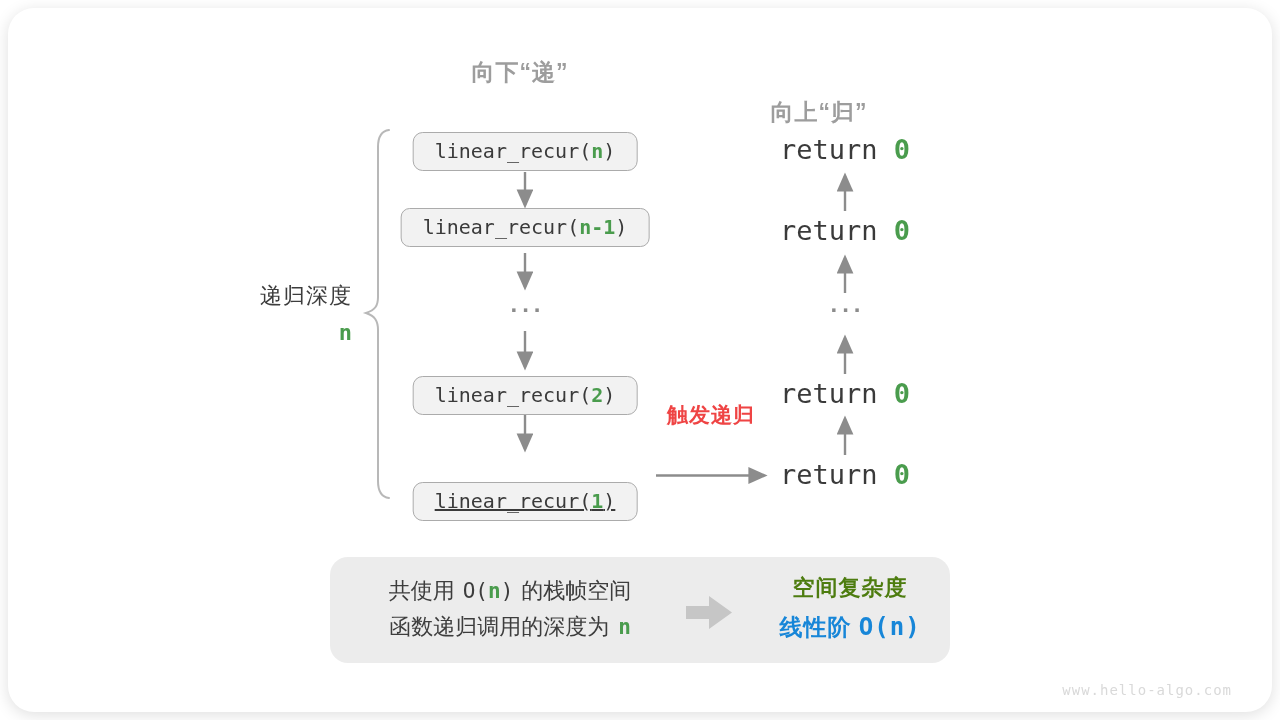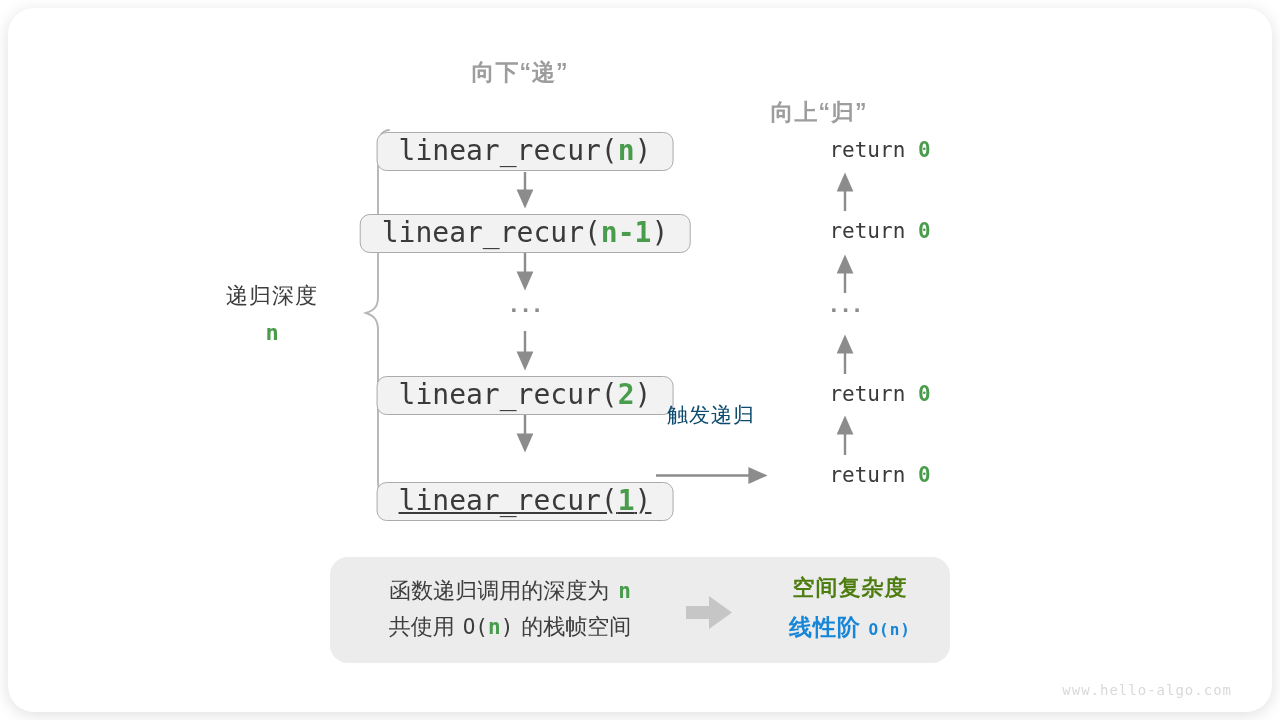--- a/index.html
+++ b/index.html
@@ -12,48 +12,48 @@
   .hdr{position:absolute;width:300px;text-align:center;font-size:23px;font-weight:700;color:#9d9d9d;letter-spacing:1px;}
   .hdr-down{left:370px;top:57px;}
   .hdr-up{left:669px;top:57px;margin-top:40px;}
 
   .mono{font-family:"DejaVu Sans Mono","Liberation Mono",monospace;}
   .green{color:#4a9c4d;font-weight:700;}
   .blue{color:#1786d8;}
 
   .callbox{position:absolute;left:525px;transform:translateX(-50%);height:37px;line-height:36px;
            background:#f2f2f2;border:1.5px solid #ababab;border-radius:10px;padding:0 21px;
-           font-family:"DejaVu Sans Mono","Liberation Mono",monospace;font-size:28px;color:#3a3a3a;white-space:nowrap;}
-  .box-1{top:132px;}  .box-2{top:214px;}  .box-3{top:376px;text-align:center;}  .box-4{top:482px;text-decoration:underline;}
+           font-family:"DejaVu Sans Mono","Liberation Mono",monospace;font-size:20px;color:#3a3a3a;white-space:nowrap;}
+  .box-1{top:132px;}  .box-2{top:208px;border-radius:9px;}  .box-3{top:376px;text-align:center;}  .box-4{top:482px;text-decoration:underline;}
 
-  .retrow{position:absolute;left:880px;transform:translateX(-50%);height:26px;line-height:26px;
-          font-family:"DejaVu Sans Mono","Liberation Mono",monospace;font-size:21px;color:#3a3a3a;white-space:nowrap;}
+  .retrow{position:absolute;left:845px;transform:translateX(-50%);height:26px;line-height:26px;
+          font-family:"DejaVu Sans Mono","Liberation Mono",monospace;font-size:27px;color:#3a3a3a;white-space:nowrap;}
   .ret-1{top:137px;} .ret-2{top:218px;} .ret-3{top:381px;} .ret-4{top:462px;}
 
   .dots{position:absolute;transform:translateX(-50%);font-weight:700;font-size:24px;color:#8c8c8c;
         letter-spacing:5px;line-height:24px;}
   .dots-stack{left:528px;top:292px;}
   .dots-ret{left:848px;top:292px;}
 
-  .depth{position:absolute;left:192px;top:281px;width:160px;text-align:center;}
+  .depth{position:absolute;left:192px;top:281px;width:160px;text-align:right;}
   .depth-label{font-size:22px;font-weight:500;color:#3d3d3d;letter-spacing:1px;}
   .depth-var{margin-top:9px;font-size:22px;}
 
   .trigger{position:absolute;left:631px;top:401px;width:160px;text-align:center;
-           font-size:21px;font-weight:400;color:#0c4a6e;line-height:28px;letter-spacing:1px;}
+           font-size:21px;font-weight:700;color:#ef4444;line-height:28px;letter-spacing:1px;}
 
   .summary{position:absolute;left:330px;top:557px;width:620px;height:106px;background:#ececec;border-radius:18px;}
   .sum-left{position:absolute;left:0;top:16px;width:360px;text-align:center;
             font-size:22px;font-weight:500;color:#3d3d3d;line-height:36px;white-space:nowrap;}
   .sum-left .mono{font-size:21px;}
   .sp-l{margin-left:9px;} .sp-both{margin:0 8px;}
   .sum-right{position:absolute;left:400px;top:16px;width:240px;text-align:center;white-space:nowrap;}
   .sum-title{font-size:22px;font-weight:700;color:#4d7c0f;letter-spacing:1px;}
   .sum-value{margin-top:9px;font-size:23px;font-weight:700;letter-spacing:1px;}
-  .sum-value .mono{font-size:16px;font-weight:700;}
+  .sum-value .mono{font-size:24px;font-weight:700;}
   .block-arrow{position:absolute;left:356px;top:39px;}
 
   .footer{position:absolute;right:48px;top:682px;font-family:"DejaVu Sans Mono","Liberation Mono",monospace;
           font-size:14px;color:#d9d9d9;letter-spacing:1px;}
 </style>
 </head>
 <body>
 
 <div class="stage">
   <div class="card"></div>
@@ -103,22 +103,22 @@
   <div class="retrow ret-3"><span>return</span>&nbsp;<span class="green">0</span></div>
   <div class="retrow ret-4"><span>return</span>&nbsp;<span class="green">0</span></div>
   <div class="dots dots-ret">...</div>
 
   <div class="trigger">
     <div>触发递归</div>
   </div>
 
   <div class="summary">
     <div class="sum-left">
+      <div><span>共使用</span><span class="mono sp-both"><span>O(</span><span class="green">n</span><span>)</span></span><span>的栈帧空间</span></div>
       <div><span>函数递归调用的深度为</span><span class="mono green sp-l">n</span></div>
-      <div><span>共使用</span><span class="mono sp-both"><span>O(</span><span class="green">n</span><span>)</span></span><span>的栈帧空间</span></div>
     </div>
     <svg class="block-arrow" width="48" height="34">
       <polygon points="0,10 23,10 23,0 46,16.5 23,33 23,23 0,23" fill="#c6c6c6"></polygon>
     </svg>
     <div class="sum-right">
       <div class="sum-title">空间复杂度</div>
       <div class="sum-value blue"><span>线性阶</span>&nbsp;<span class="mono">O(n)</span></div>
     </div>
   </div>
 

